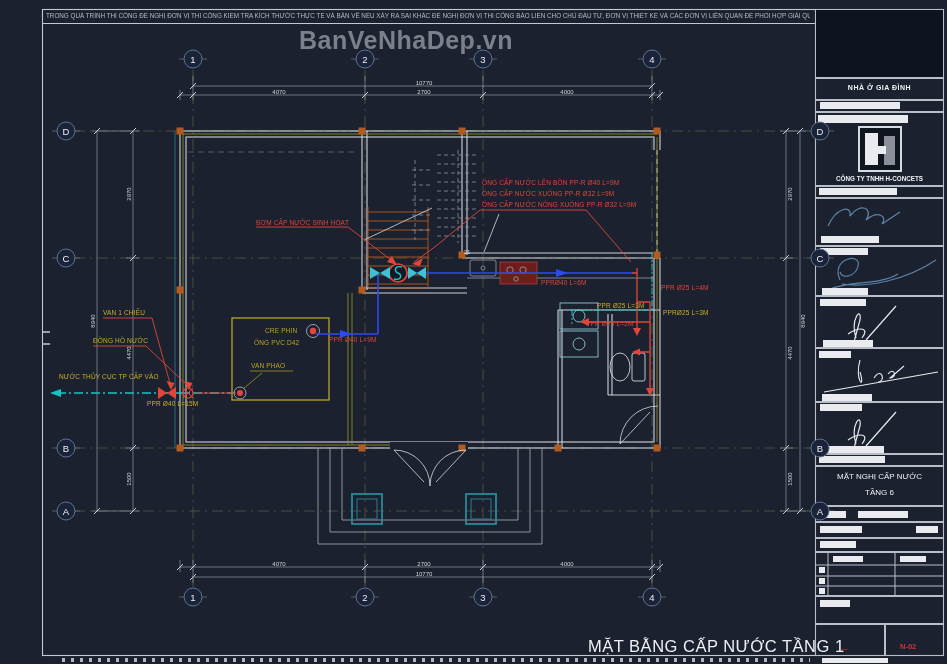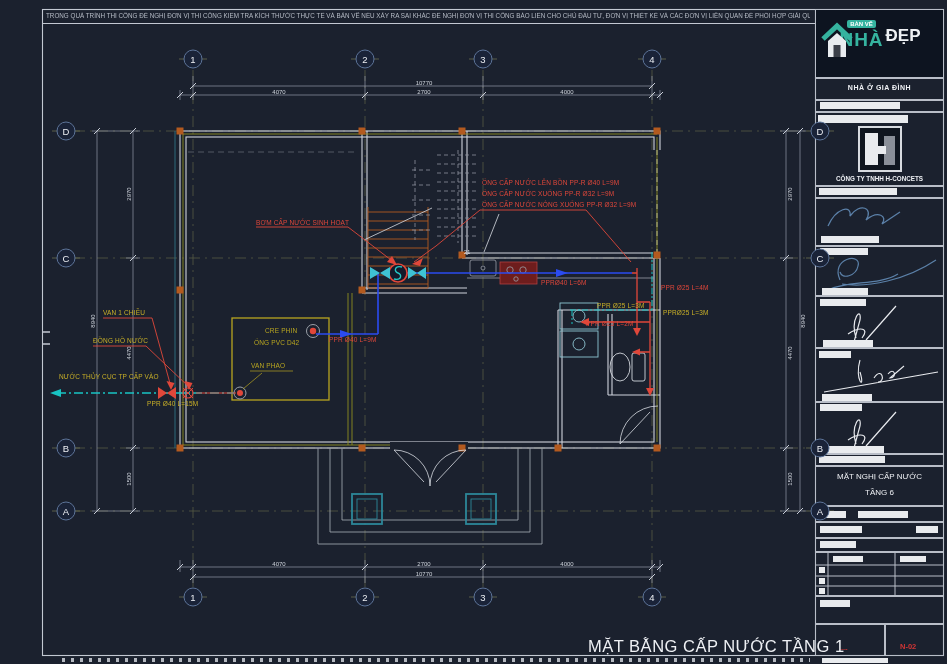--- a/index.html
+++ b/index.html
@@ -231,20 +231,21 @@
     <path d="M103,318 H152 L171,387 M93,346 H146 L189,387 M256,227 H348 L395,263"></path>
   </g>
   <g fill="#e0473a">
     <polygon points="171,390 166.5,381 174.5,383"></polygon>
     <polygon points="189,390 184.5,381 192.5,383"></polygon>
     <polygon points="397,265 387,262 392,256"></polygon>
   </g>
 </svg>
 
 <div class="note">TRONG QUÁ TRÌNH THI CÔNG ĐỀ NGHỊ ĐƠN VỊ THI CÔNG KIỂM TRA KÍCH THƯỚC THỰC TẾ VÀ BẢN VẼ NẾU XẢY RA SAI KHÁC ĐỀ NGHỊ ĐƠN VỊ THI CÔNG BÁO LIỀN CHO CHỦ ĐẦU TƯ, ĐƠN VỊ THIẾT KẾ VÀ CÁC ĐƠN VỊ LIÊN QUAN ĐỂ PHỐI HỢP GIẢI QUYẾT.</div>
+<div class="watermark">BanVeNhaDep.vn</div>
 <div class="sheettitle">MẶT BẰNG CẤP NƯỚC TẦNG 1</div>
 <div class="clipline"></div>
 
 <div class="bubble" style="left:193px;top:59px">1</div>
 <div class="bubble" style="left:365px;top:59px">2</div>
 <div class="bubble" style="left:483px;top:59px">3</div>
 <div class="bubble" style="left:652px;top:59px">4</div>
 <div class="bubble" style="left:193px;top:597px">1</div>
 <div class="bubble" style="left:365px;top:597px">2</div>
 <div class="bubble" style="left:483px;top:597px">3</div>
@@ -288,32 +289,20 @@
 <div class="lbl yel" style="left:103px;top:310px">VAN 1 CHIỀU</div>
 <div class="lbl yel" style="left:93px;top:338px">ĐỒNG HỒ NƯỚC</div>
 <div class="lbl yel" style="left:59px;top:374px">NƯỚC THỦY CỤC TP CẤP VÀO</div>
 <div class="lbl yel" style="left:147px;top:401px">PPR Ø40 L=15M</div>
 <div class="lbl olv" style="left:265px;top:328px">CRE PHIN</div>
 <div class="lbl olv" style="left:254px;top:340px">ỐNG PVC D42</div>
 <div class="lbl olv" style="left:251px;top:363px">VAN PHAO</div>
 <div class="lbl wht" style="left:464px;top:250px;font-size:5.5px">21</div>
 
 <div class="pcell" style="left:815px;top:9px;width:129px;height:69px;background:#0d1420"></div>
-<div class="logo-row">
-  <div class="logo-stack">
-    <div class="logo-chip">BẢN VẼ</div>
-    <div class="logo-nha">NHÀ</div>
-  </div>
-  <svg width="38" height="42" viewBox="0 0 38 42">
-    <path d="M5 19 L19 6 L33 19" stroke="#35b39f" stroke-width="5" fill="none"></path>
-    <path d="M10 21 L19 13 L28 21 V37 H10 Z" fill="#e8ecef"></path>
-    <rect x="15.5" y="25" width="7" height="12" fill="#3a3f48"></rect>
-  </svg>
-  <div class="logo-dep">ĐẸP</div>
-</div>
 <div class="pcell" style="left:815px;top:78px;width:129px;height:22px"></div>
 <div class="ptext" style="left:815px;top:84px;width:129px;text-align:center;font-size:7px;font-weight:bold;letter-spacing:.5px">NHÀ Ở GIA ĐÌNH</div>
 <div class="pcell" style="left:815px;top:100px;width:129px;height:12px"></div>
 <div class="bar" style="left:820px;top:102px;width:80px"></div>
 <div class="pcell" style="left:815px;top:112px;width:129px;height:74px"></div>
 <div class="bar" style="left:818px;top:115px;width:90px;height:8px"></div>
 <div class="hlogo">
       <div class="b1"></div>
       <div class="b2"></div>
       <div class="b3"></div>

